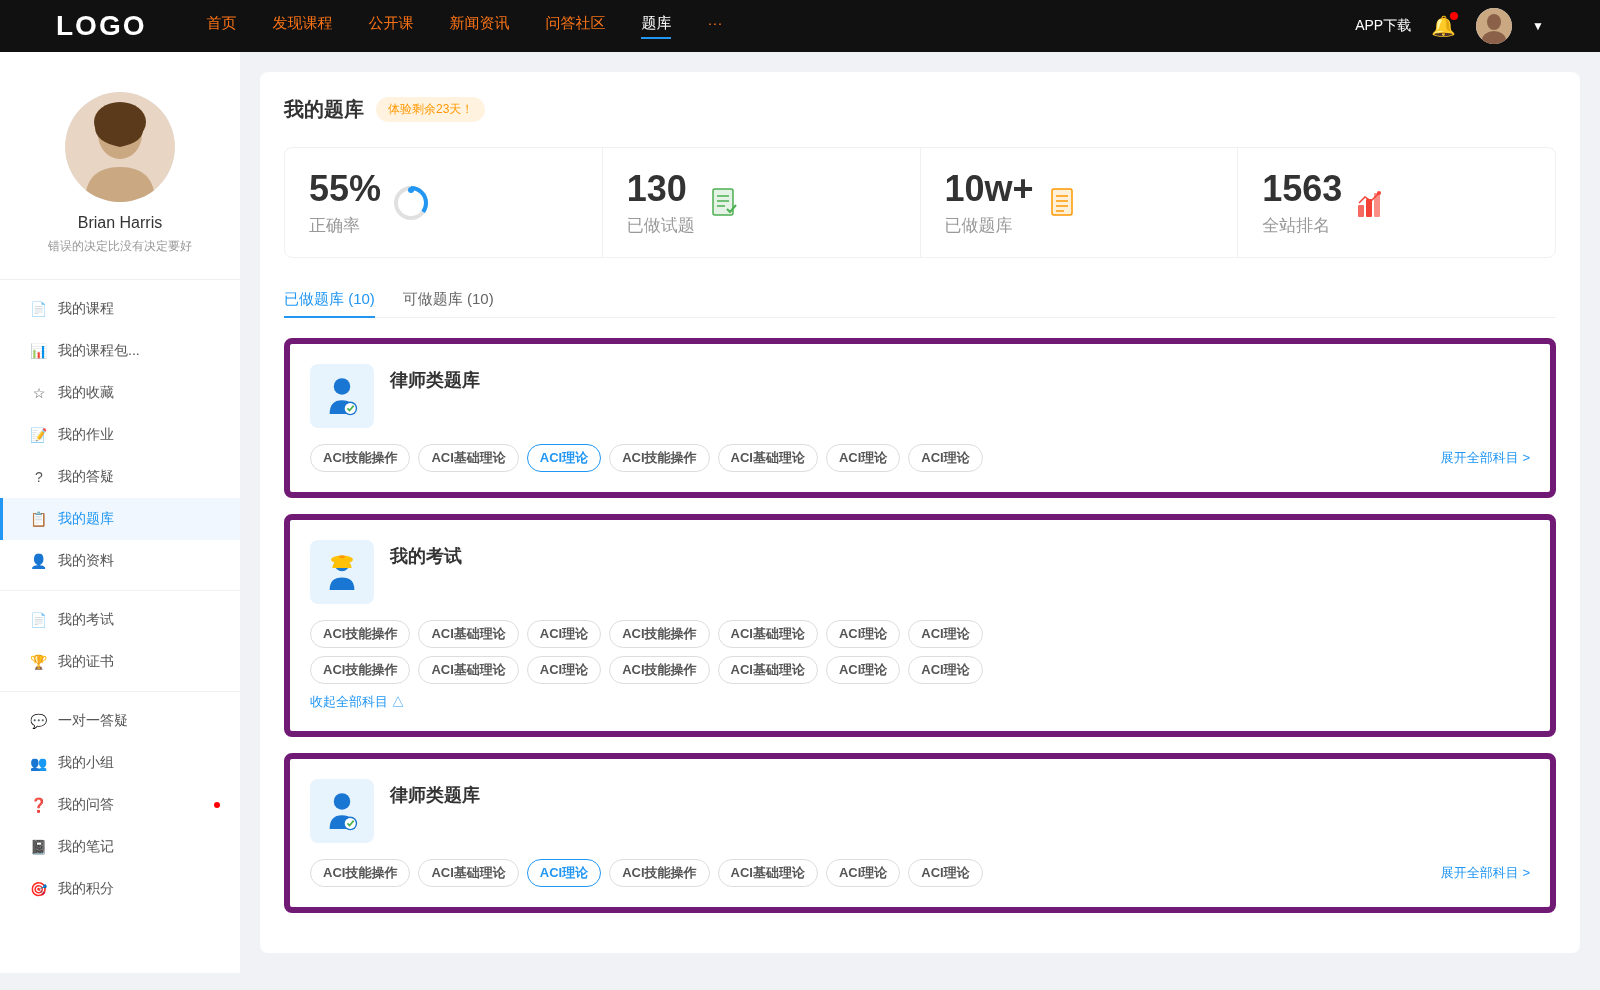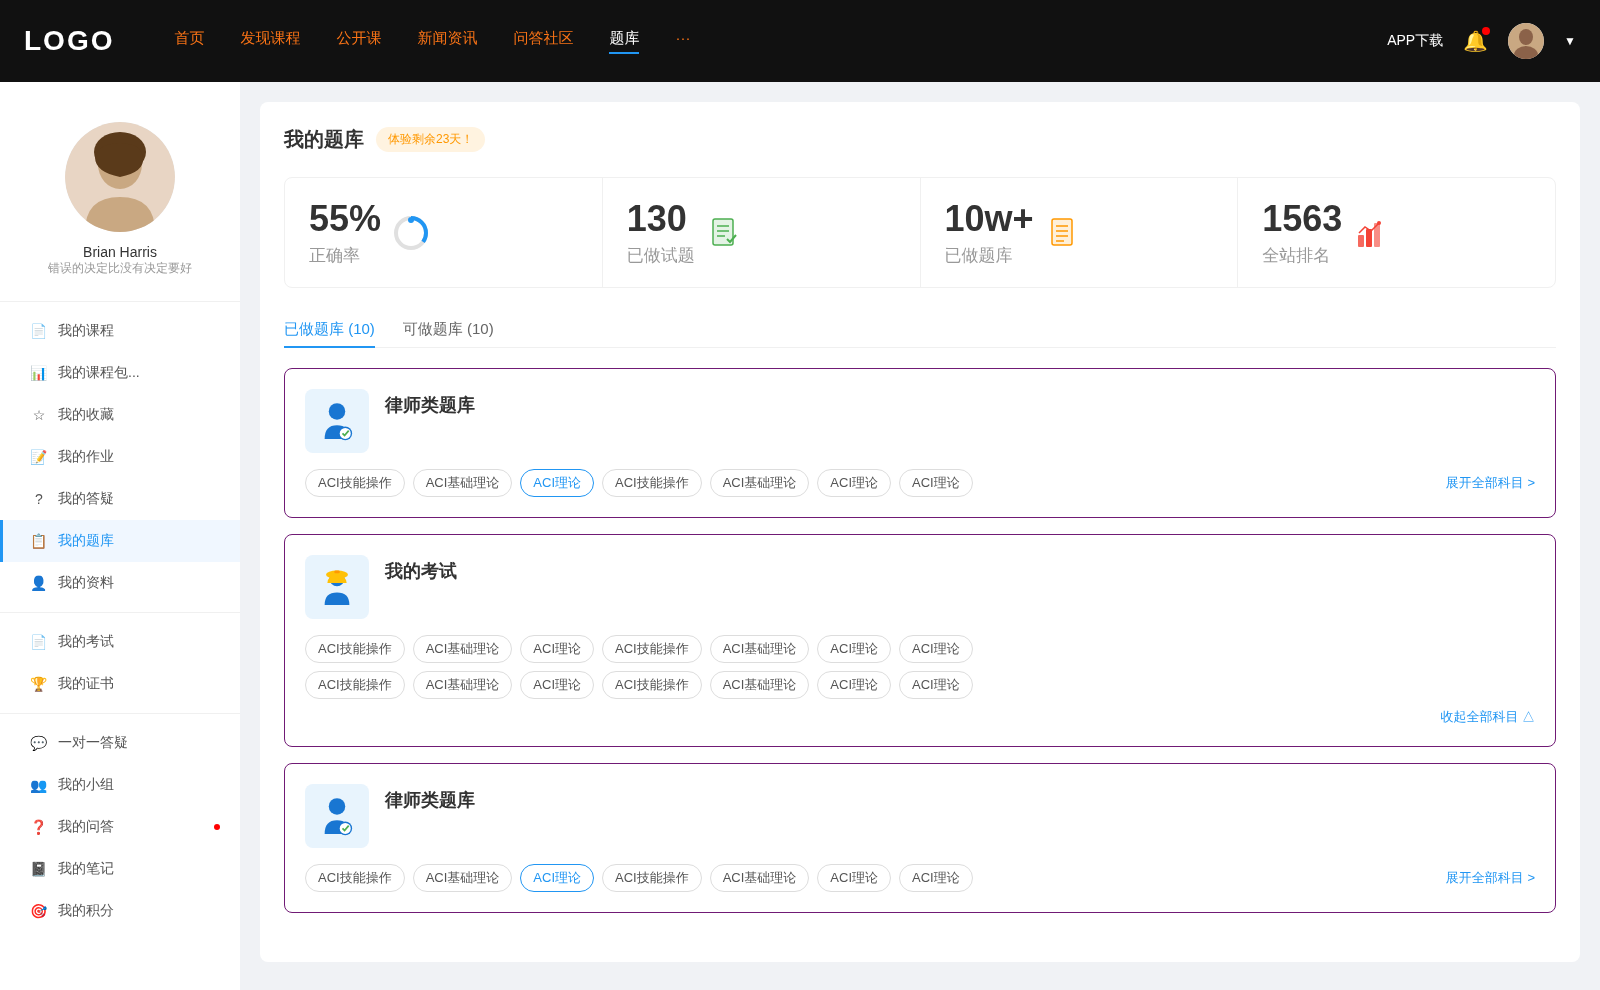--- a/index.html
+++ b/index.html
@@ -1,39 +1,39 @@
 <!DOCTYPE html>
 <html><head>
   <meta charset="utf-8">
   <style>
     * { box-sizing: border-box; margin: 0; padding: 0; }
     body { font-family: -apple-system, BlinkMacSystemFont, 'PingFang SC', 'Microsoft YaHei', sans-serif; background: #f0f2f5; min-height: 990px; }
 
     
-    .top-nav { background: #111; height: 82px; display: flex; align-items: center; padding: 0 24px; position: relative; }
+    .top-nav { background: #111; height: 52px; display: flex; align-items: center; padding: 0 56px; position: relative; }
     .top-nav .logo { color: white; font-size: 28px; font-weight: bold; margin-right: 60px; letter-spacing: 2px; }
     .nav-items { display: flex; gap: 36px; flex: 1; }
     .nav-item { color: #f97316; font-size: 15px; cursor: pointer; }
     .nav-item.active { color: white; border-bottom: 2px solid #2196f3; padding-bottom: 4px; }
     .nav-right { display: flex; align-items: center; gap: 20px; margin-left: auto; }
     .nav-right .app-download { color: white; font-size: 14px; cursor: pointer; }
     .bell-icon { color: white; font-size: 20px; cursor: pointer; position: relative; }
     .bell-dot { position: absolute; top: -2px; right: -2px; width: 8px; height: 8px; background: red; border-radius: 50%; }
     .avatar-nav { width: 36px; height: 36px; border-radius: 50%; background: #ddd; overflow: hidden; display: flex; align-items: center; justify-content: center; cursor: pointer; }
     .chevron { color: white; font-size: 12px; cursor: pointer; }
 
     
     .main-layout { display: flex; min-height: 920px; }
     .sidebar { width: 240px; background: white; padding: 20px 0; flex-shrink: 0; }
     .content-area { flex: 1; background: #f0f2f5; padding: 20px; }
 
     
     .profile-section { text-align: center; padding: 20px 20px 16px; }
     .avatar-circle { width: 110px; height: 110px; border-radius: 50%; margin: 0 auto 12px; background: #e8e8e8; overflow: hidden; display: flex; align-items: center; justify-content: center; }
-    .user-name { font-size: 14px; color: #333; font-weight: 500; }
+    .user-name { font-size: 16px; color: #333; font-weight: 500; margin-bottom: 6px; }
     .user-motto { font-size: 12px; color: #999; }
     .sidebar-divider { height: 1px; background: #f0f0f0; margin: 8px 0; }
     .sidebar-menu { list-style: none; padding: 0; }
     .sidebar-menu li { display: flex; align-items: center; padding: 12px 30px; cursor: pointer; font-size: 14px; color: #555; gap: 10px; position: relative; }
     .sidebar-menu li.active { color: #2196f3; background: #f0f7ff; }
     .sidebar-menu li.active::before { content: ''; position: absolute; left: 0; top: 0; bottom: 0; width: 3px; background: #2196f3; }
     .menu-icon { width: 18px; height: 18px; display: inline-flex; align-items: center; justify-content: center; font-size: 14px; color: inherit; }
     .menu-dot { width: 6px; height: 6px; background: red; border-radius: 50%; position: absolute; right: 20px; top: 50%; transform: translateY(-50%); }
 
     
@@ -50,26 +50,26 @@
     .stat-label { font-size: 17px; color: #999; margin-top: 4px; }
     .stat-icon { width: 36px; height: 36px; display: flex; align-items: center; justify-content: center; }
 
     
     .tabs { display: flex; gap: 28px; margin-bottom: 20px; border-bottom: 1px solid #f0f0f0; }
     .tab { padding: 8px 0; font-size: 15px; cursor: pointer; color: #666; position: relative; }
     .tab.active { color: #2196f3; }
     .tab.active::after { content: ''; position: absolute; bottom: -1px; left: 0; right: 0; height: 2px; background: #2196f3; }
 
     
-    .bank-card { border: 1px solid #701a75; border-radius: 8px; padding: 20px; margin-bottom: 16px; }
+    .bank-card { border: 6px solid #701a75; border-radius: 8px; padding: 20px; margin-bottom: 16px; }
     .bank-card-header { display: flex; align-items: flex-start; gap: 16px; margin-bottom: 16px; }
     .bank-icon { width: 64px; height: 64px; background: #e8f4fd; border-radius: 8px; display: flex; align-items: center; justify-content: center; flex-shrink: 0; }
     .bank-icon svg { width: 44px; height: 44px; }
     .bank-title { font-size: 18px; font-weight: 600; color: #333; padding-top: 4px; }
-    .tag { padding: 4px 12px; border-radius: 16px; font-size: 13px; cursor: pointer; border: 1px solid #ddd; color: #555; background: white; }
+    .tag { padding: 4px 12px; border-radius: 16px; font-size: 13px; cursor: pointer; border: 1px solid #ddd; color: #555; background: white; font-weight: bold; }
     .tag.active { background: white; border-color: #2196f3; color: #2196f3; }
     .expand-btn { margin-left: auto; color: #2196f3; font-size: 13px; cursor: pointer; white-space: nowrap; align-self: center; }
     .collapse-btn { margin-left: auto; color: #2196f3; font-size: 13px; cursor: pointer; white-space: nowrap; align-self: flex-end; }
     .tags-section { display: flex; align-items: flex-start; }
     .tags-wrapper { flex: 1; display: flex; flex-wrap: wrap; gap: 8px; }
   </style>
 </head>
 <body>
 
 <nav class="top-nav">
@@ -315,21 +315,21 @@
           <div class="tags-wrapper">
             <span class="tag">ACI技能操作</span>
             <span class="tag">ACI基础理论</span>
             <span class="tag">ACI理论</span>
             <span class="tag">ACI技能操作</span>
             <span class="tag">ACI基础理论</span>
             <span class="tag">ACI理论</span>
             <span class="tag">ACI理论</span>
           </div>
         </div>
-        <div style="text-align: right; margin-top: 8px;">
+        <div style="margin-top: 8px;">
           <span class="collapse-btn">收起全部科目 △</span>
         </div>
       </div>
 
       <div class="bank-card">
         <div class="bank-card-header">
           <div class="bank-icon">
             <svg viewBox="0 0 64 64" width="54" height="54">
               <circle cx="32" cy="18" r="12" fill="#1976d2"></circle>
               <path d="M14 58 Q14 38 32 38 Q50 38 50 58Z" fill="#1976d2"></path>

